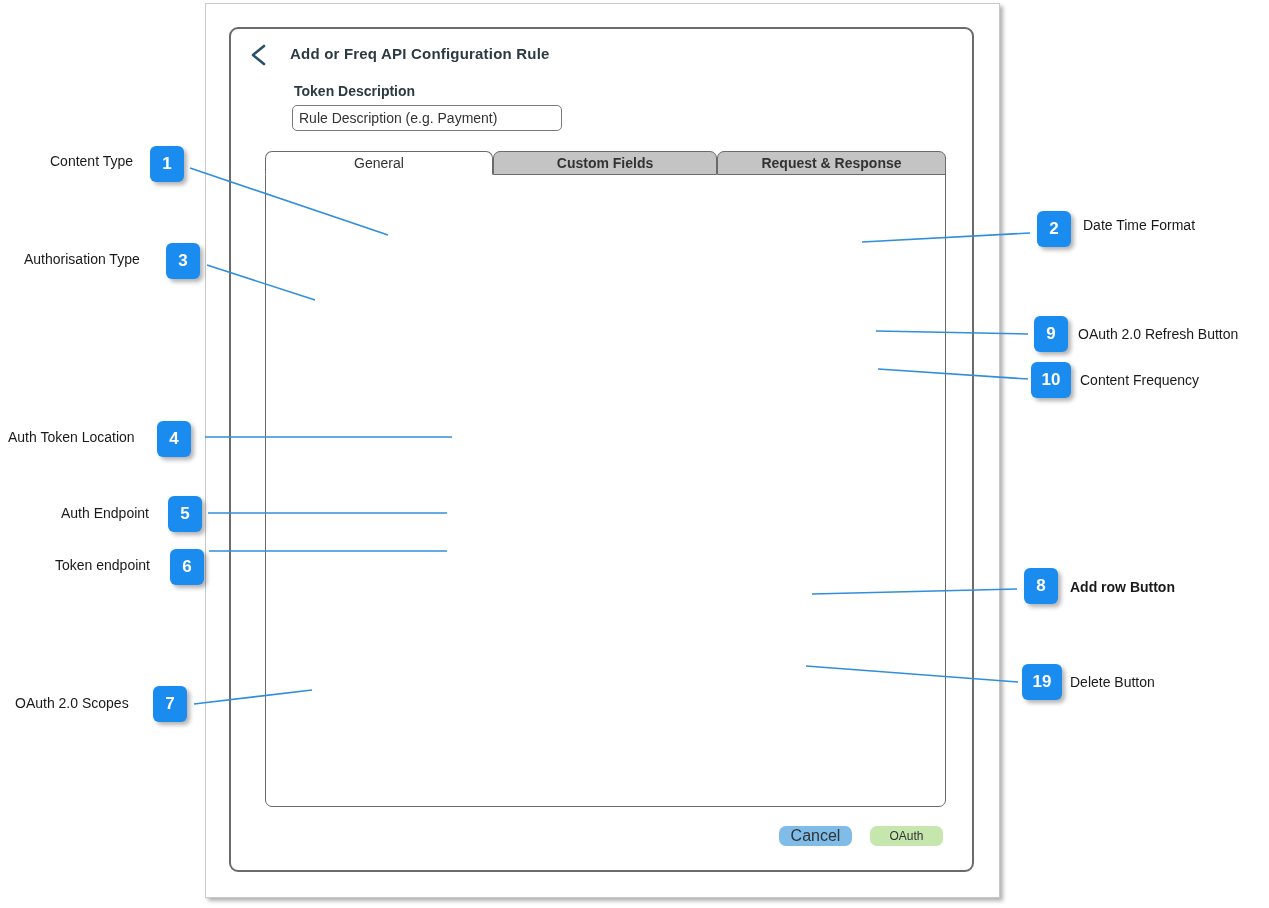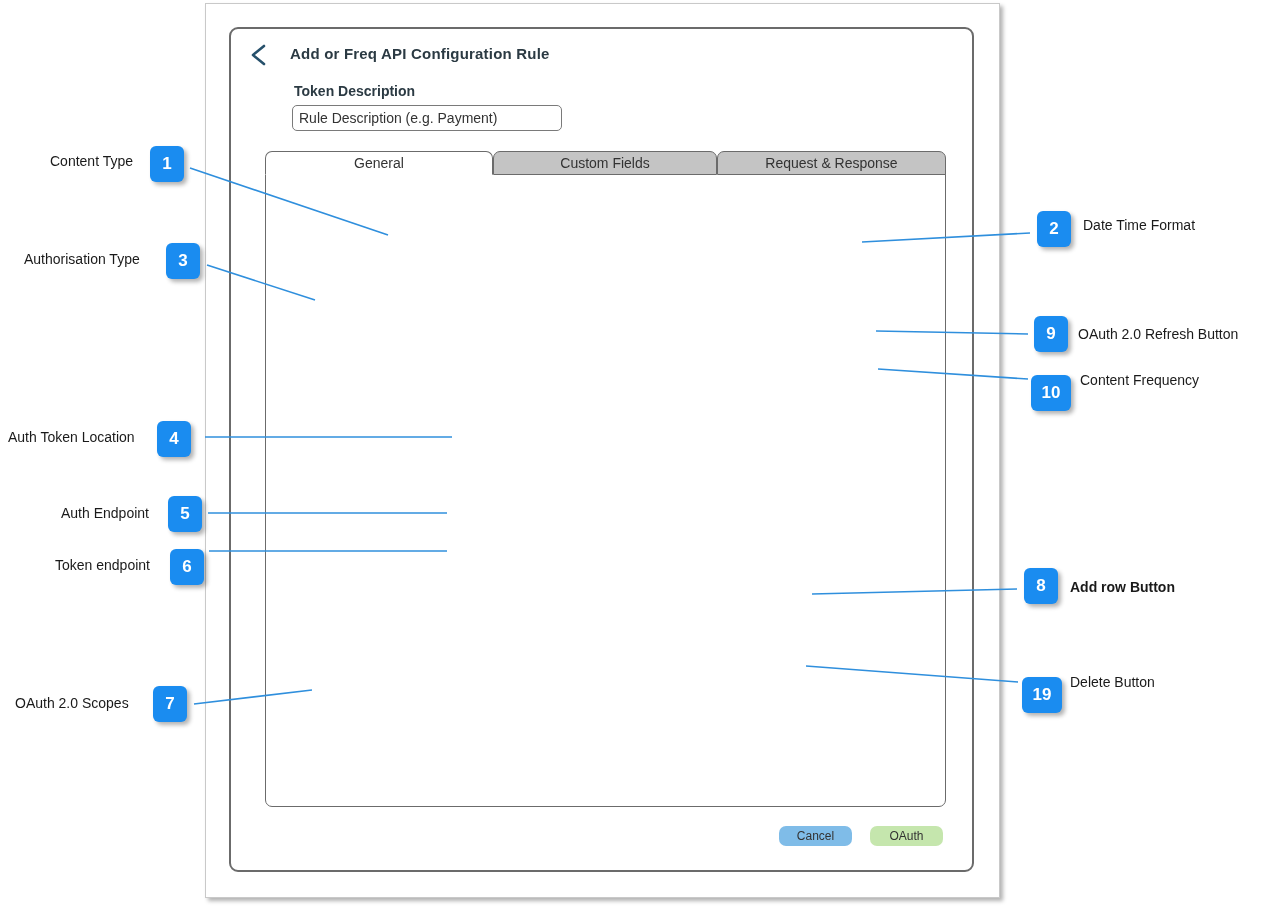--- a/index.html
+++ b/index.html
@@ -93,20 +93,21 @@
     cursor: pointer;
   }
   .tab.active {
     background: #ffffff;
     border-bottom-color: #ffffff;
     z-index: 3;
   }
   .tab.inactive {
     background: #c4c4c4;
     z-index: 2;
+    font-weight: bold;
   }
   #tab-general    { left: 265px; width: 228px; }
   #tab-custom     { left: 493px; width: 224px; }
   #tab-reqres     { left: 717px; width: 229px; }
 
   .tab-panel {
     position: absolute;
     left: 265px; top: 173px;
     width: 681px; height: 634px;
     border: 1.5px solid #6b6b6b;
@@ -254,21 +255,21 @@
     color: #ffffff;
     font-size: 17px;
     font-weight: bold;
     display: flex;
     align-items: center;
     justify-content: center;
     box-shadow: 3px 3px 4px rgba(0,0,0,0.30);
     height: 36px;
   }
   .badge.w1 { width: 34px; }
-  .badge.w2 { width: 40px; margin-top: 13px; }
+  .badge.w2 { width: 40px; }
   .callout-text {
     position: absolute;
     font-size: 14px;
     color: #1a1a1a;
     white-space: nowrap;
   }
   .leader {
     position: absolute;
     stroke: #2f8fdd;
     stroke-width: 1.6;
@@ -407,21 +408,21 @@
         <line x1="4.4" y1="8.6" x2="8.6" y2="12.2" stroke="#111" stroke-width="1.1"></line>
         <line x1="8.6" y1="8.6" x2="4.4" y2="12.2" stroke="#111" stroke-width="1.1"></line>
       </svg>
     </span>
   </div>
 
   <div class="scope-blank-a"></div>
   <div class="scope-blank-b"></div>
 </div>
 
-<div class="pill-btn btn-blue" style="left:779px; top:826px; width:73px; height:20px; font-size:12px;">Cancel</div>
+<div class="pill-btn btn-blue" style="left:779px; top:826px; width:73px; height:20px; font-size:16px;">Cancel</div>
 <div class="pill-btn btn-green" style="left:870px; top:826px; width:73px; height:20px; font-size:12px;">OAuth</div>
 
 <svg class="leader-layer">
   <line class="leader" x1="190" y1="168" x2="388" y2="235"></line>
   <line class="leader" x1="1030" y1="233" x2="862" y2="242"></line>
   <line class="leader" x1="207" y1="265" x2="315" y2="300"></line>
   <line class="leader" x1="205" y1="437" x2="452" y2="437"></line>
   <line class="leader" x1="208" y1="513" x2="447" y2="513"></line>
   <line class="leader" x1="209" y1="551" x2="447" y2="551"></line>
   <line class="leader" x1="194" y1="704" x2="312" y2="690"></line>

